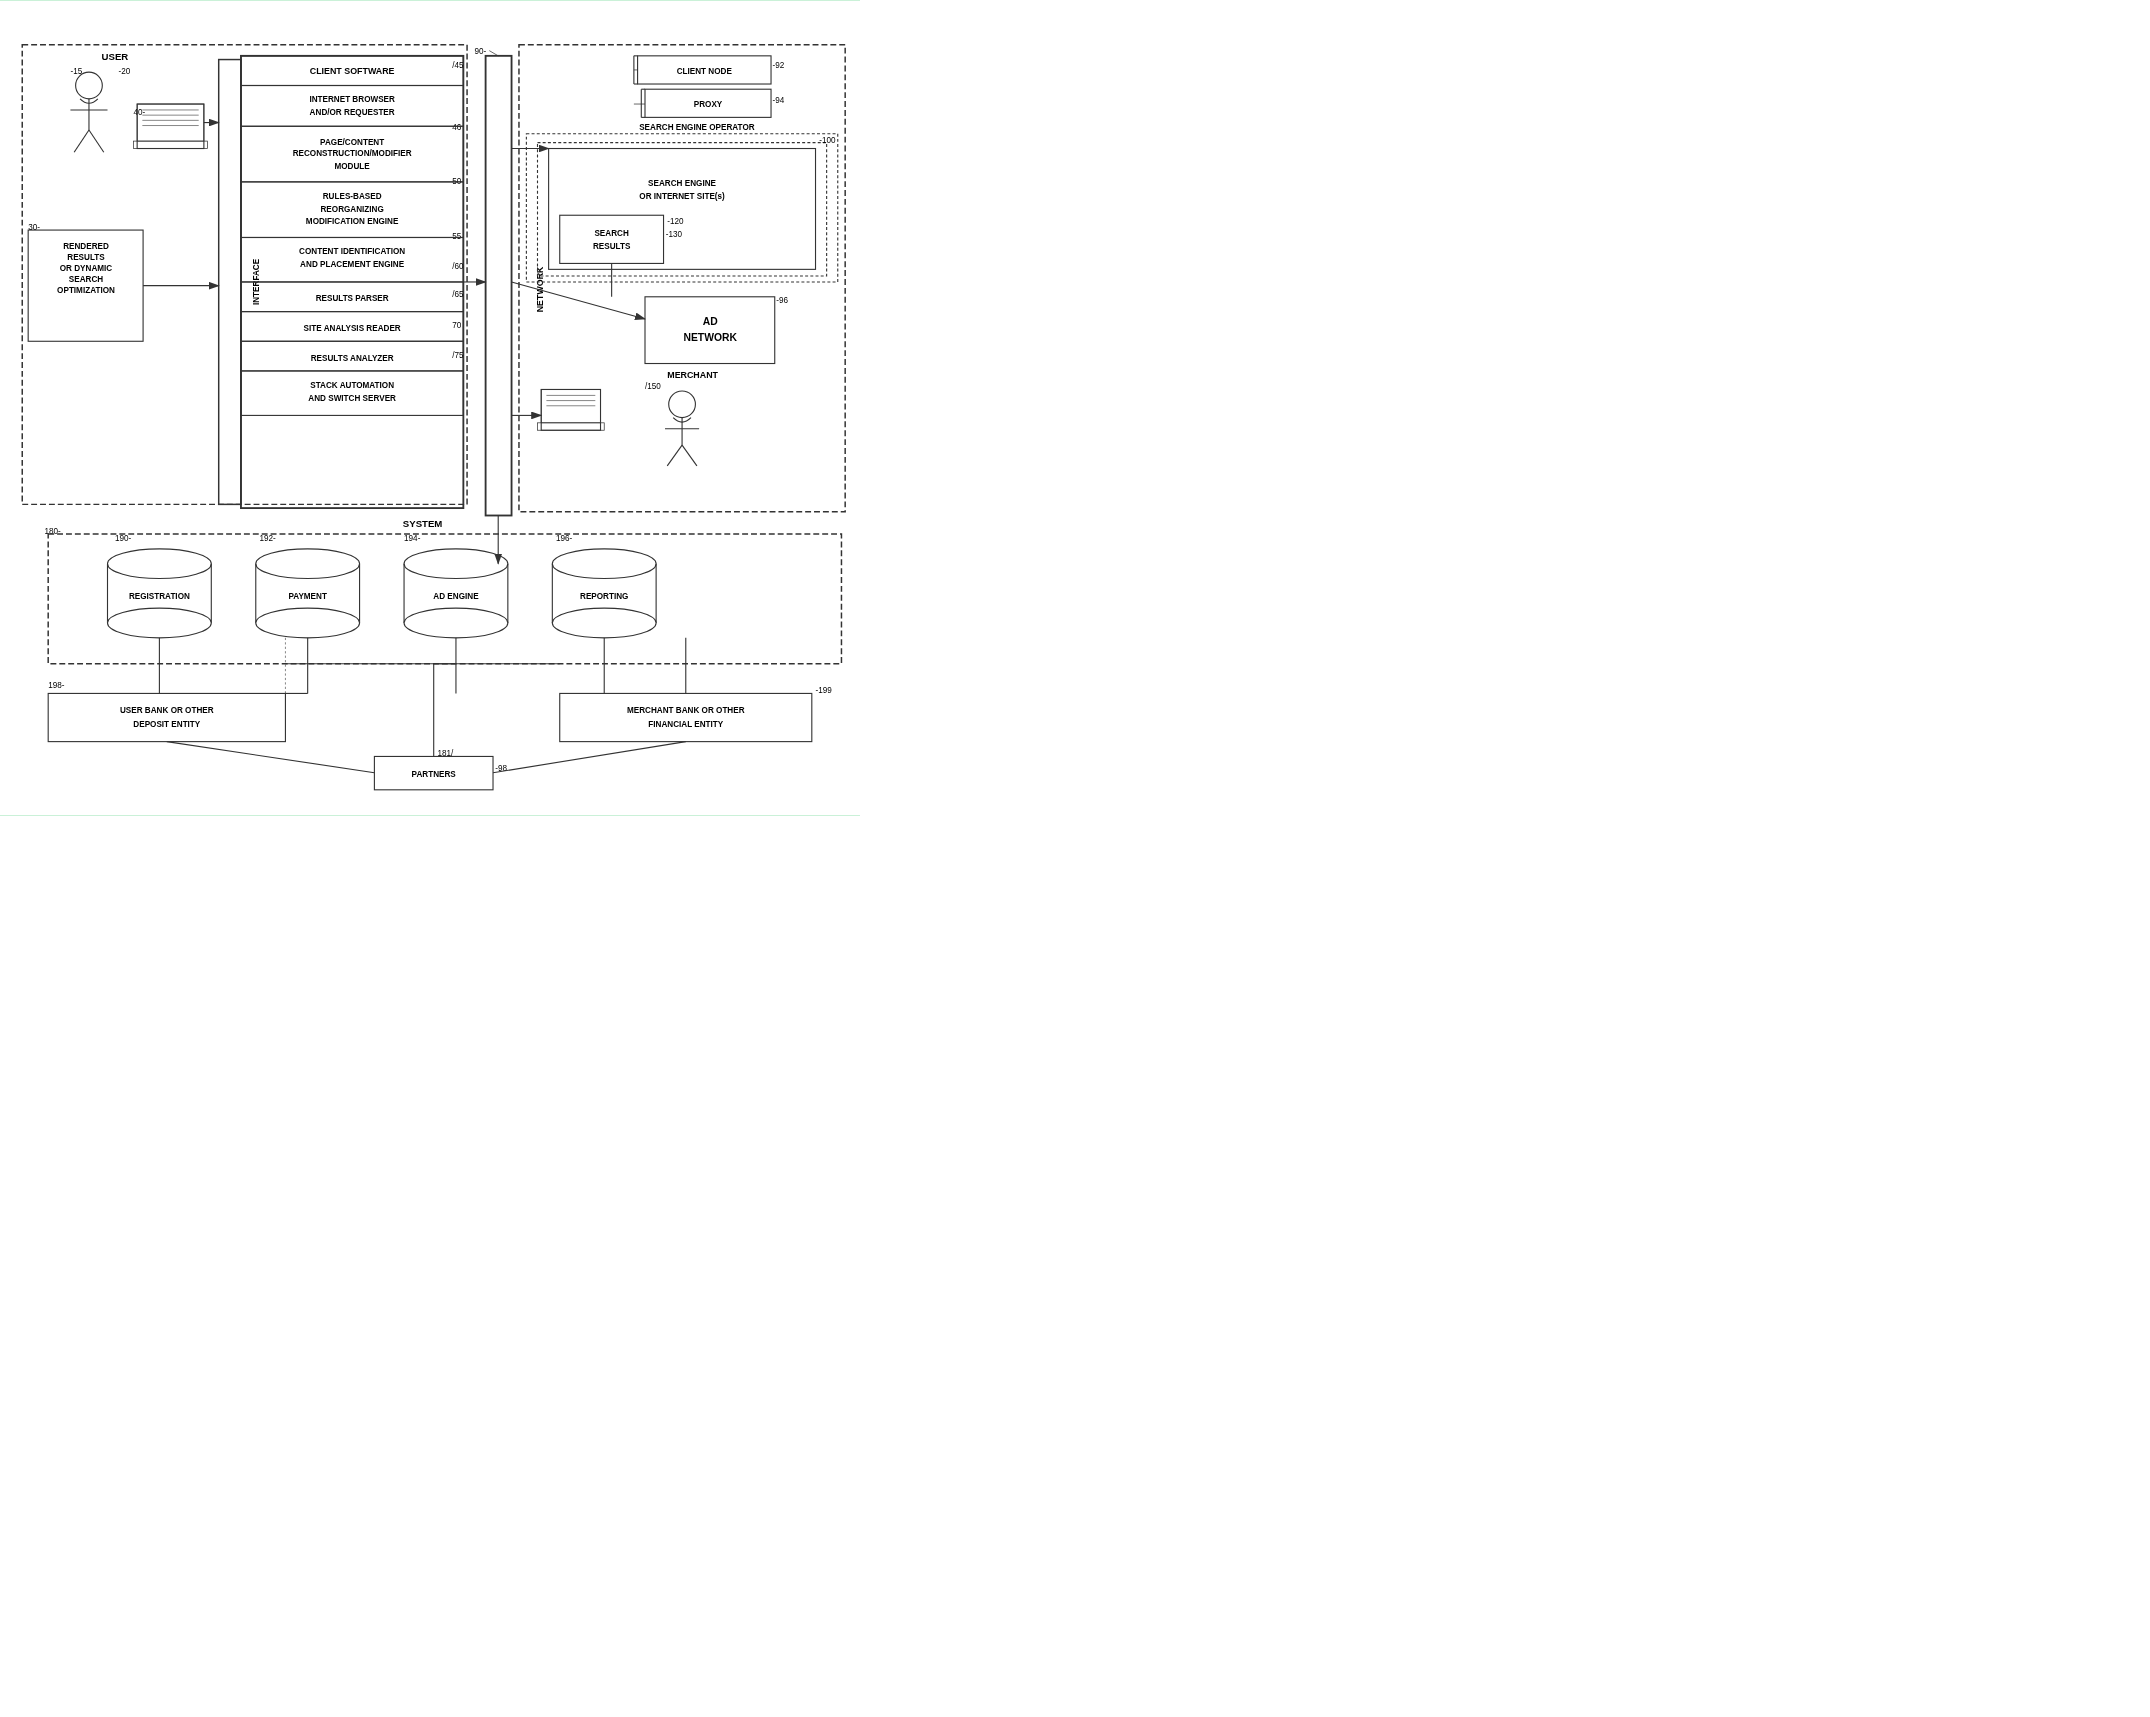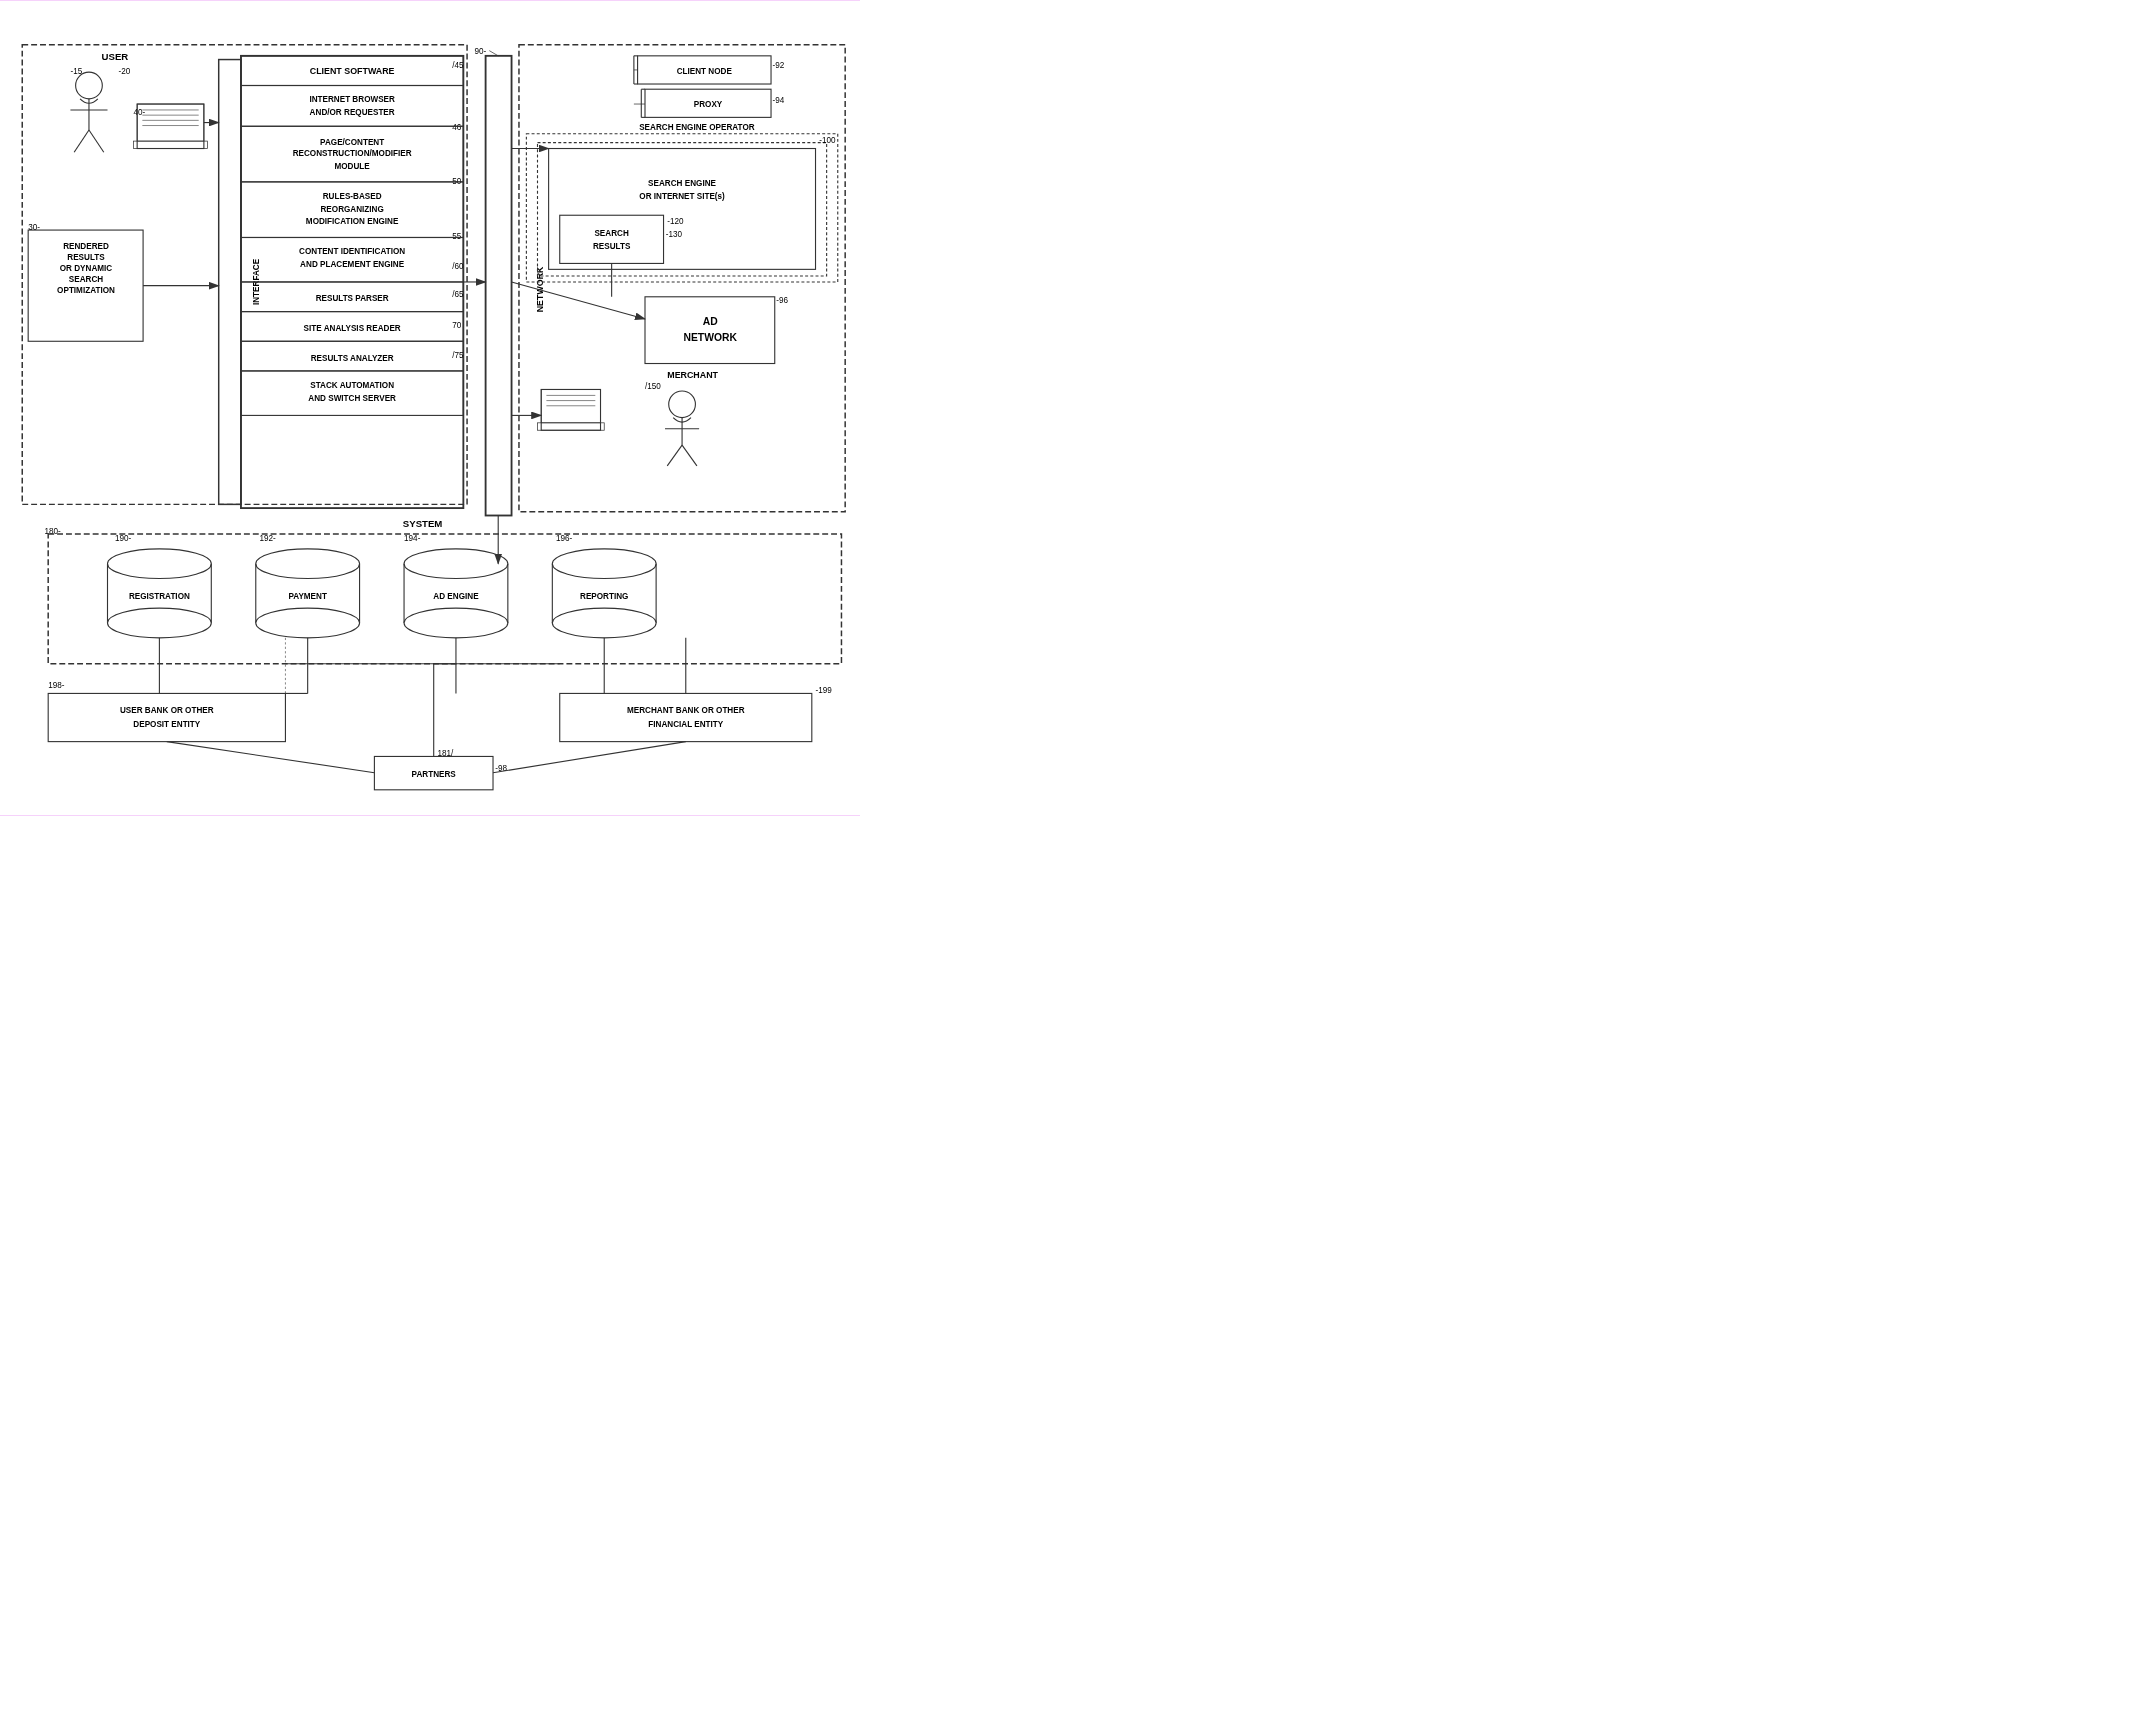--- a/index.html
+++ b/index.html
@@ -8,21 +8,21 @@
       font-family: Arial, sans-serif;
       width: 860px;
       min-height: 816px;
       position: relative;
       overflow: hidden;
     }
     .diagram {
       position: relative;
       width: 860px;
       height: 816px;
-      background: #d946ef;
+      background: #22c55e;
     }
     
     .diagram svg {
       position: absolute;
       top: 0; left: 0;
       width: 100%; height: 100%;
     }
   </style>
 </head>
 <body>

